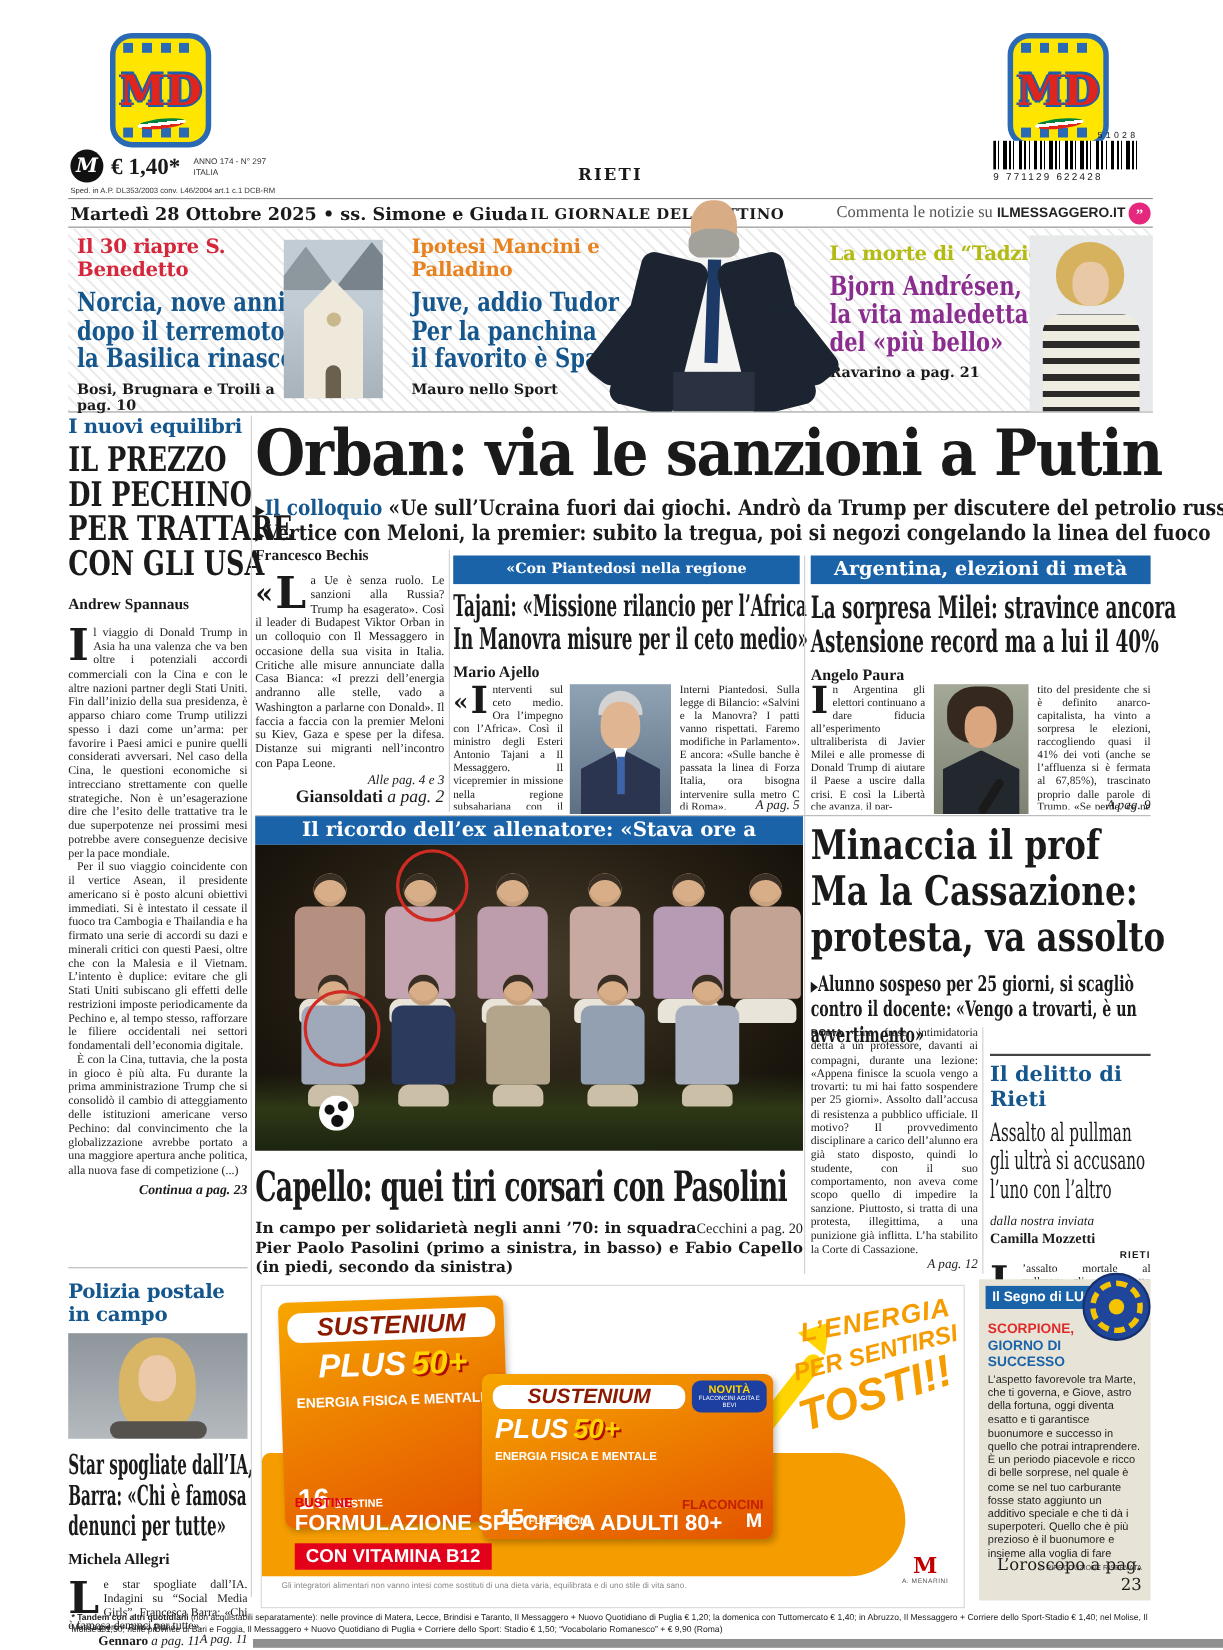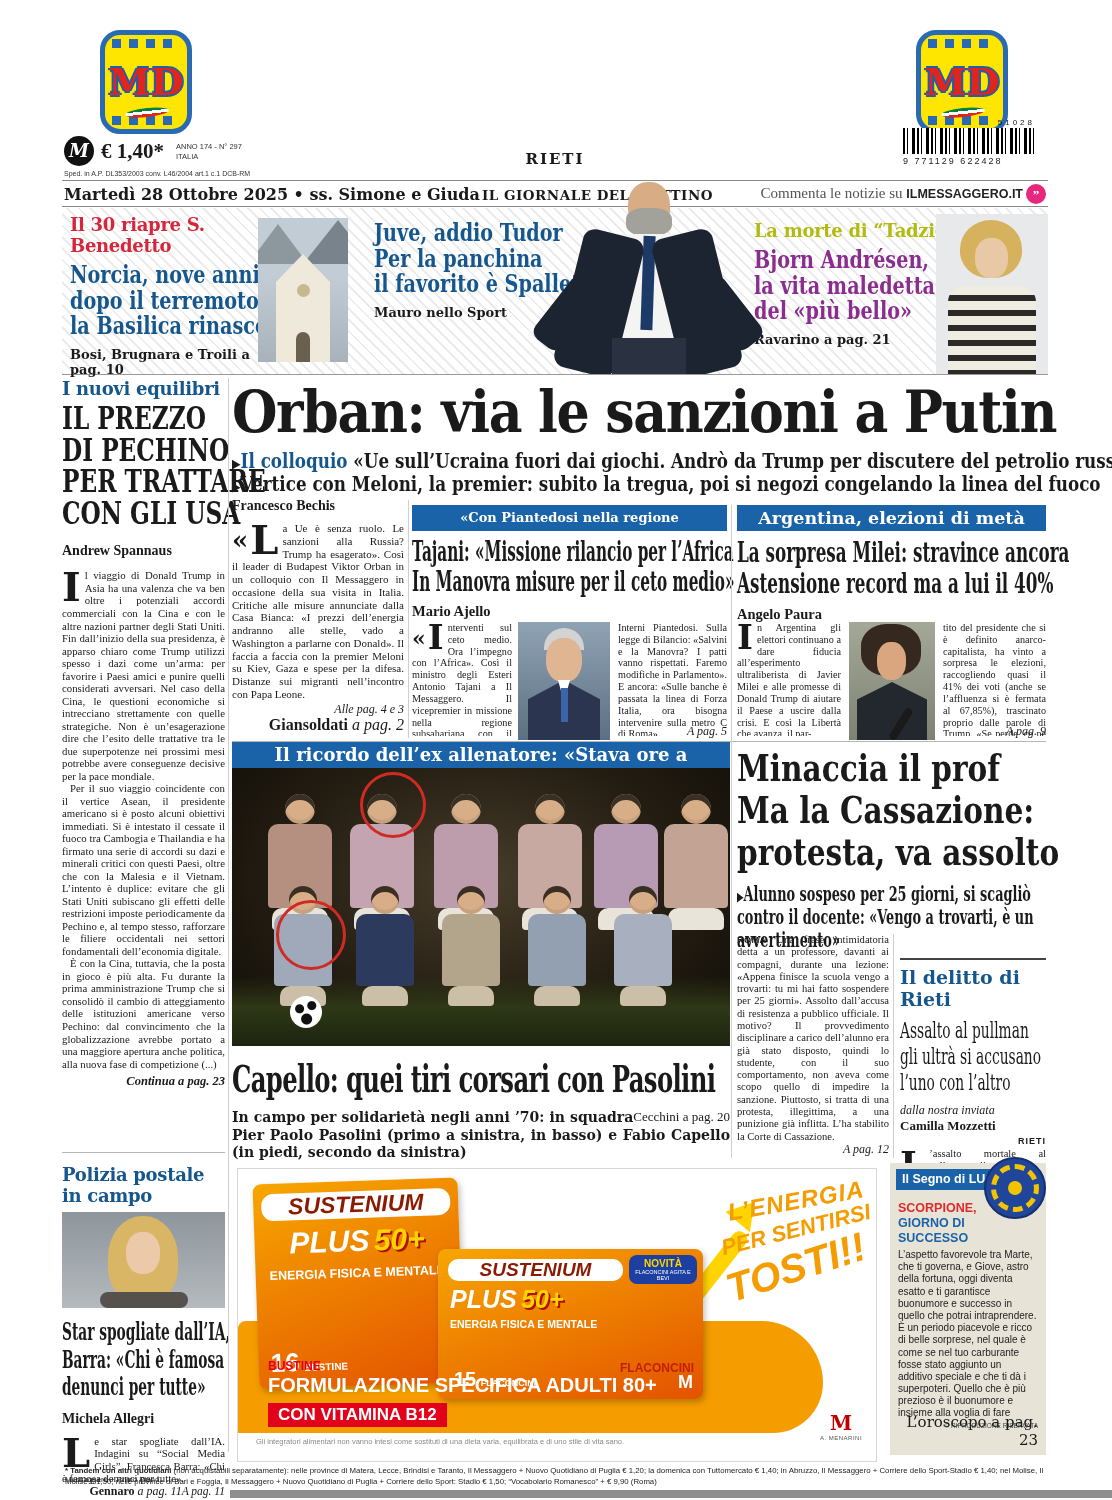--- a/index.html
+++ b/index.html
@@ -91,20 +91,21 @@
 
   <div class="ph" style="left:258px;top:218px;width:90px;height:144px;background:linear-gradient(180deg,#c2ccd4 0 40%,#a8b2ba 100%);">
     <div class="a" style="left:-10px;top:6px;width:60px;height:40px;background:#8d979e;clip-path:polygon(0 100%,50% 0,100% 100%);"></div>
     <div class="a" style="left:45px;top:2px;width:70px;height:44px;background:#79838c;clip-path:polygon(0 100%,50% 0,100% 100%);"></div>
     <div class="a" style="left:18px;top:36px;width:54px;height:108px;background:#efe9dc;clip-path:polygon(0 26%,50% 0,100% 26%,100% 100%,0 100%);"></div>
     <div class="a" style="left:39px;top:66px;width:13px;height:13px;background:#c9b78e;border-radius:50%;"></div>
     <div class="a" style="left:38px;top:114px;width:14px;height:30px;background:#6b5f4e;border-radius:7px 7px 0 0;"></div>
   </div>
 
   <div class="a" style="left:374px;top:214px;width:245px;">
+    <div class="kick" style="color:#e8821f;">Ipotesi Mancini e Palladino</div>
     <div class="dv b cnd" style="margin-top:6px;font-size:24px;line-height:1.07;color:#15568c;width:302px;transform:scaleX(.8);">
       <span class="hl">Juve, addio Tudor</span>
       <span class="hl">Per la panchina</span>
       <span class="hl">il favorito è Spalletti</span>
     </div>
     <div class="dv b" style="margin-top:8px;font-size:13px;">Mauro nello Sport</div>
   </div>
 
   <div class="ph" style="left:516px;top:178px;width:250px;height:196px;z-index:3;">
     <div class="a" style="left:112px;top:4px;width:42px;height:50px;background:#d8ac85;border-radius:45%;"></div>

